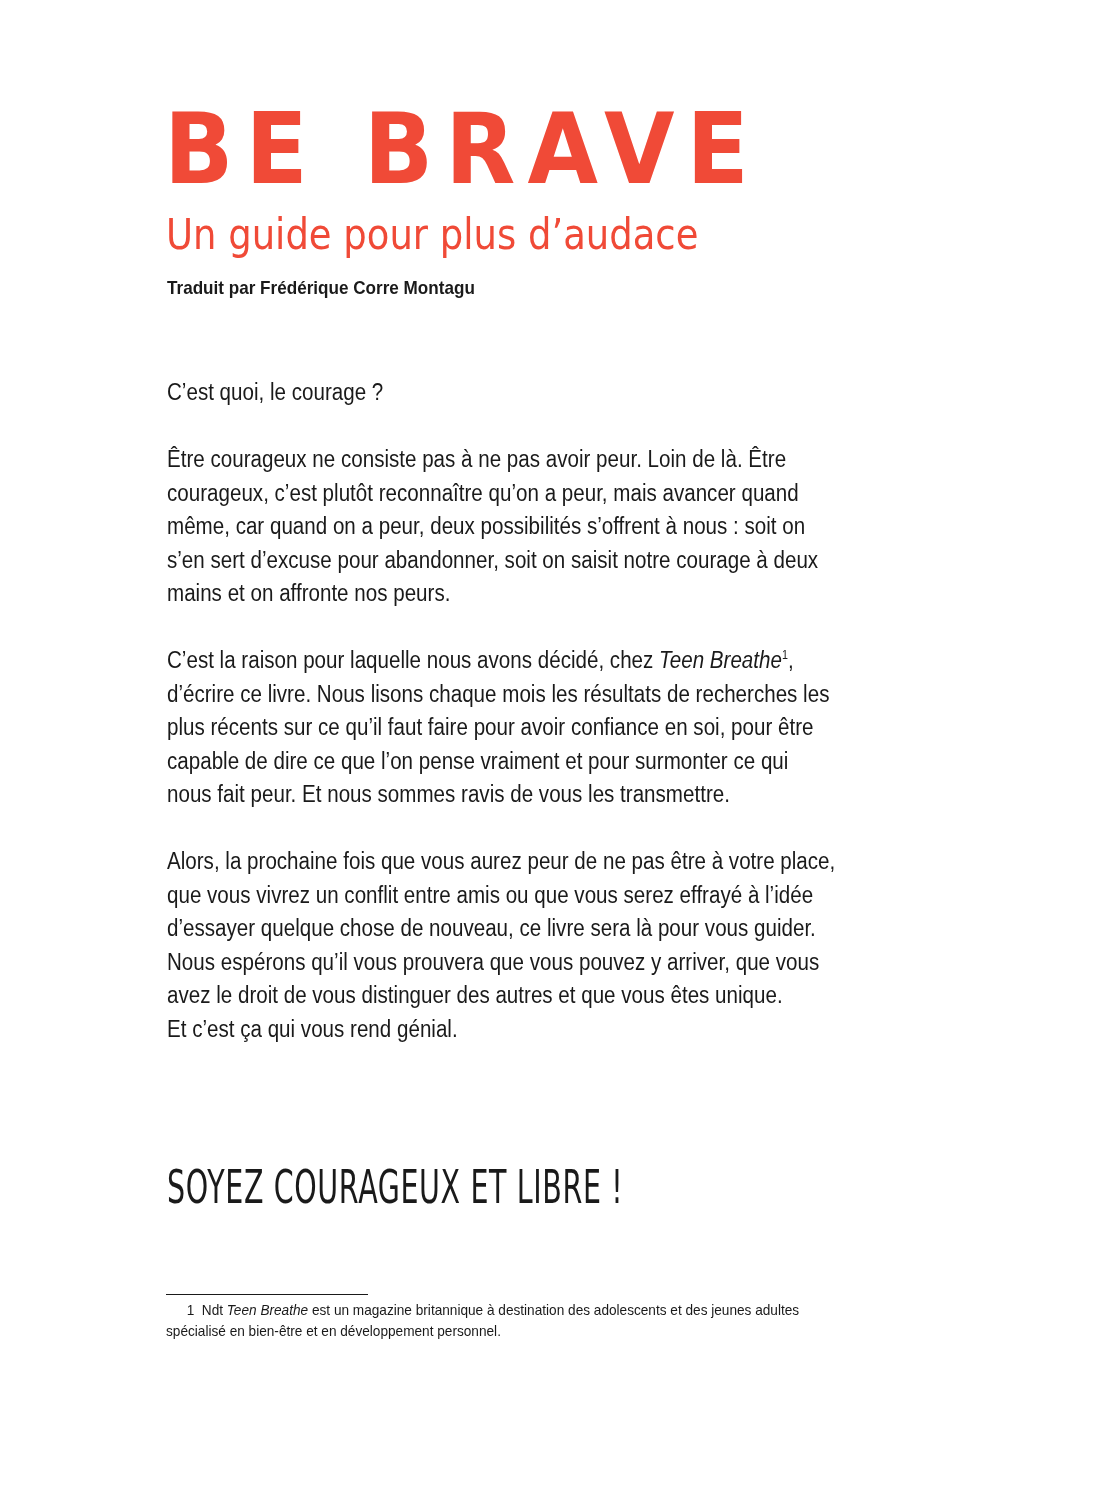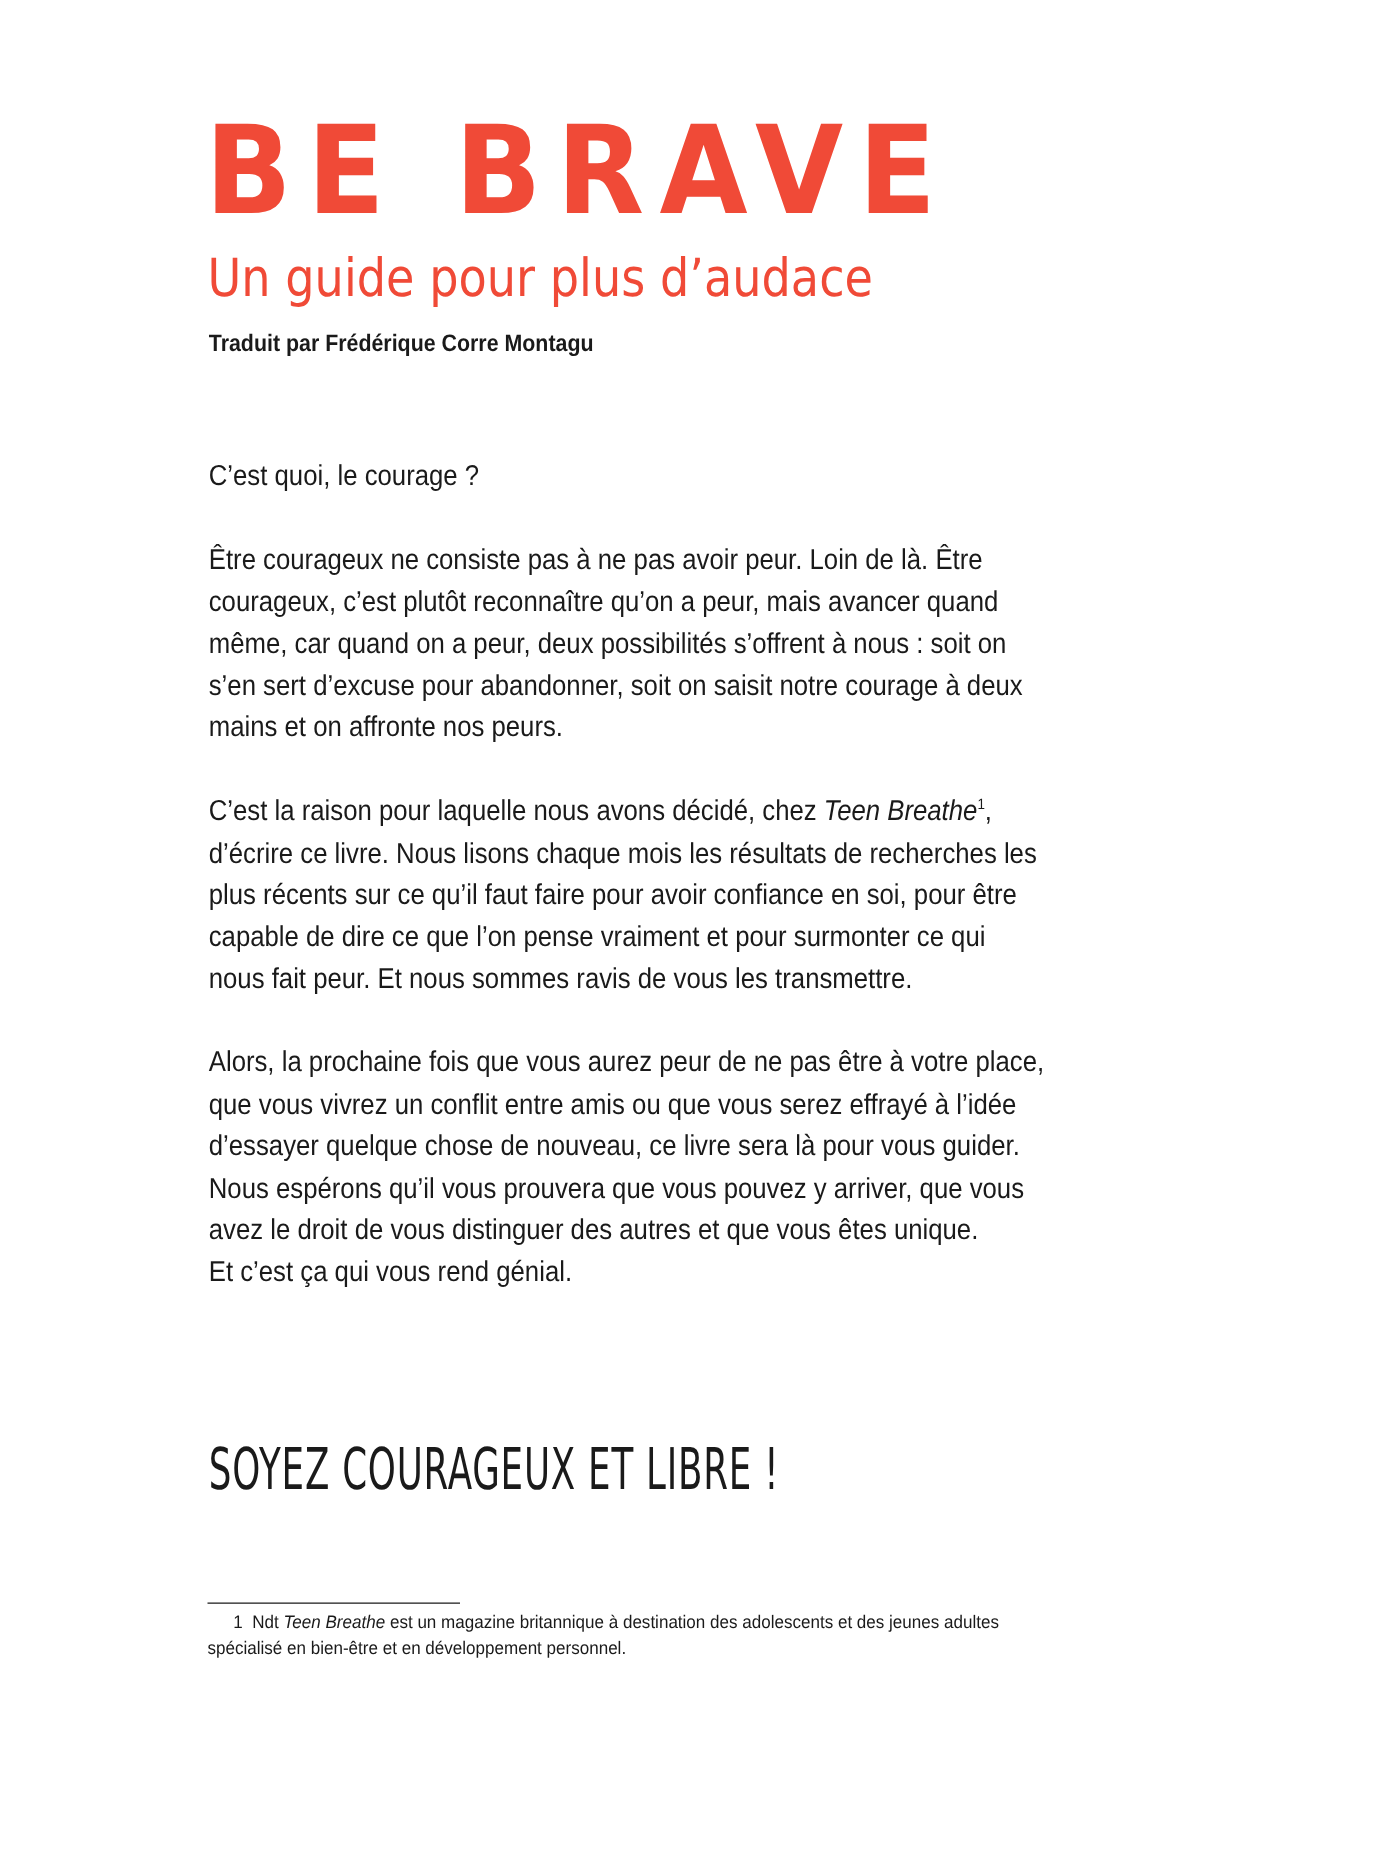--- a/index.html
+++ b/index.html
@@ -9,21 +9,21 @@
     }
     body {
       width: 1101px;
       height: 1501px;
       position: relative;
       overflow: hidden;
       color: #1a1a1a;
     }
     .page {
       position: absolute;
-      left: 0; top: 4px;
+      left: 0; top: 16px;
       width: 1101px;
       height: 1203px;
     }
     .title {
       position: absolute;
       left: 164px;
       top: 80px;
       margin: 0;
       font-family: "DejaVu Sans", sans-serif;
       font-weight: bold;

